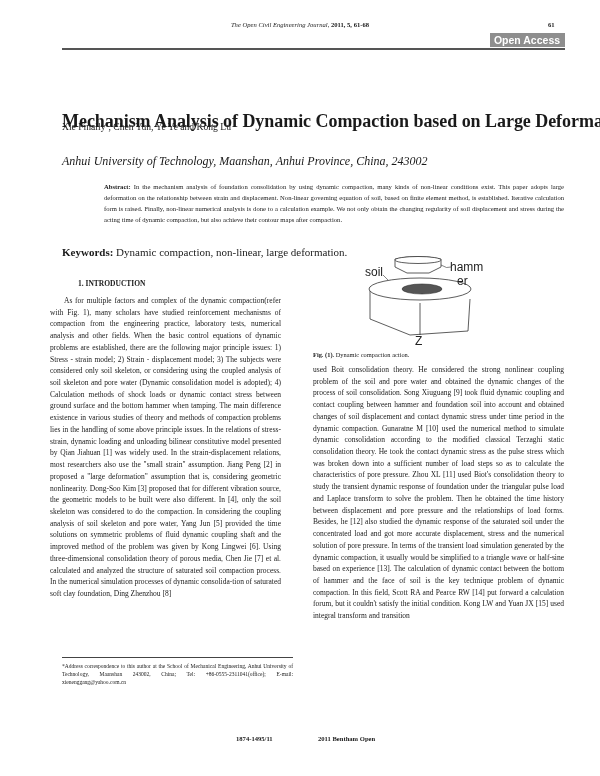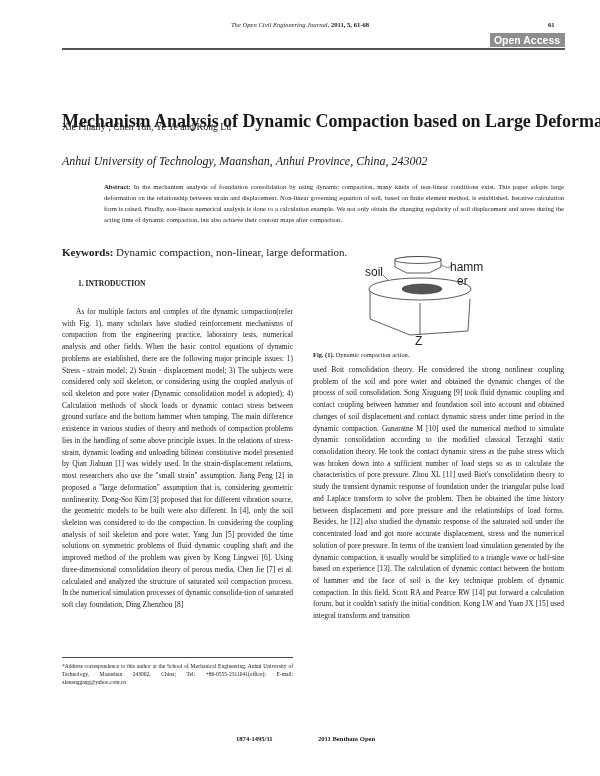--- a/index.html
+++ b/index.html
@@ -32,21 +32,21 @@
       left: 104px; top: 181px; width: 460px;
       font-size: 6.6px; line-height: 11px; text-align: justify;
     }
     .abstract b { font-weight: bold; }
     .keywords { left: 62px; top: 246px; font-size: 11px; white-space: nowrap; }
     .keywords b { font-weight: bold; }
     .section-head { left: 78px; top: 279px; font-size: 7.5px; font-weight: bold; }
     .col {
       font-size: 7.5px; line-height: 11.72px; text-align: justify; hyphens: none;
     }
-    .col-left { left: 62px; top: 295px; width: 231px; text-indent: 14px; margin-top: 11px; }
+    .col-left { left: 50px; top: 295px; width: 231px; text-indent: 14px; }
     .col-right { left: 313px; top: 364px; width: 251px; }
     .fig-caption { left: 313px; top: 351px; font-size: 6.4px; white-space: nowrap; }
     .fig-caption b { font-weight: bold; }
     .footnote-rule { left: 62px; top: 657px; width: 231px; height: 0; border-top: 1px solid #444; }
     .footnote {
       left: 62px; top: 662px; width: 231px; font-size: 5.5px; line-height: 8.2px;
       text-align: justify;
     }
     .footer-issn { left: 236px; top: 735px; font-size: 6.6px; font-weight: bold; }
     .footer-pub { left: 318px; top: 735px; font-size: 6.6px; font-weight: bold; }

